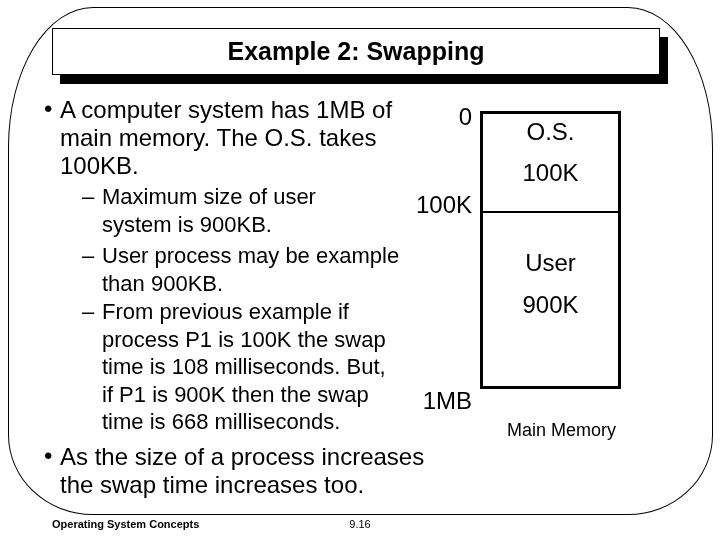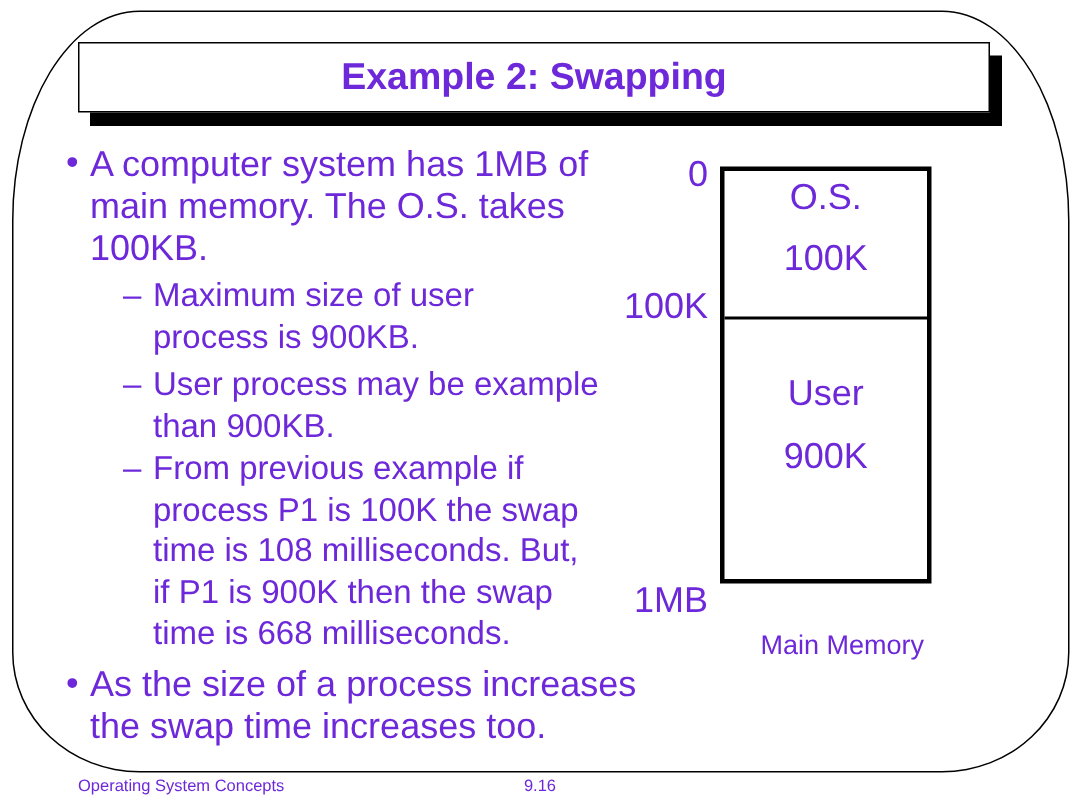--- a/index.html
+++ b/index.html
@@ -1,18 +1,18 @@
 <!DOCTYPE html>
 <html><head>
 <meta charset="utf-8">
 <style>
   html,body { margin:0; padding:0; background:#fff; }
   .slide {
     position:relative; width:720px; height:540px; background:#ffffff;
-    font-family:"Liberation Sans", sans-serif; color:#6d28d9; overflow:hidden;
+    font-family:"Liberation Sans", sans-serif; color:#000000; overflow:hidden;
   }
   .frame {
     position:absolute; left:8px; top:7px; width:703px; height:506px;
     border:1px solid #000;
     border-radius:85px 85px 85px 85px / 140px 140px 80px 80px;
   }
   .title-box {
     position:absolute; left:52px; top:28px; width:606px; height:45px;
     background:#fff; border:1px solid #000; box-shadow:8px 9px 0 0 #000;
     display:flex; align-items:center; justify-content:center;
@@ -43,21 +43,21 @@
   }
   .mem-divider { position:absolute; left:0; top:97px; width:100%; height:2px; background:#000; }
   .mem-label { position:absolute; left:0; width:100%; text-align:center; font-size:24px; line-height:24px; }
   .lab-os      { top:6px; }
   .lab-os-size { top:47px; }
   .lab-user    { top:137px; }
   .lab-user-size { top:179px; }
 
   .mem-caption { position:absolute; left:478px; top:418px; width:167px; text-align:center; font-size:18px; line-height:24px; }
 
-  .footer-left { position:absolute; left:52px; top:518px; font-size:11px; line-height:13px; }
+  .footer-left { position:absolute; left:52px; top:518px; font-size:11px; line-height:13px;font-weight:bold; }
   .footer-page { position:absolute; left:300px; top:518px; width:120px; text-align:center; font-size:11px; line-height:13px; }
 </style>
 </head>
 <body>
 
 <div class="slide">
 
   <div class="frame"></div>
 
   <div class="title-box">
@@ -67,21 +67,21 @@
   <div class="bullet lv1 b1">
     <span class="marker">•</span>
     <span class="text">A computer system has 1MB of
 main memory. The O.S. takes
 100KB.</span>
   </div>
 
   <div class="bullet lv2 b2">
     <span class="marker">–</span>
     <span class="text">Maximum size of user
-process is 900KB.</span>
+system is 900KB.</span>
   </div>
 
   <div class="bullet lv2 b3">
     <span class="marker">–</span>
     <span class="text">User process may be example
 than 900KB.</span>
   </div>
 
   <div class="bullet lv2 b4">
     <span class="marker">–</span>

